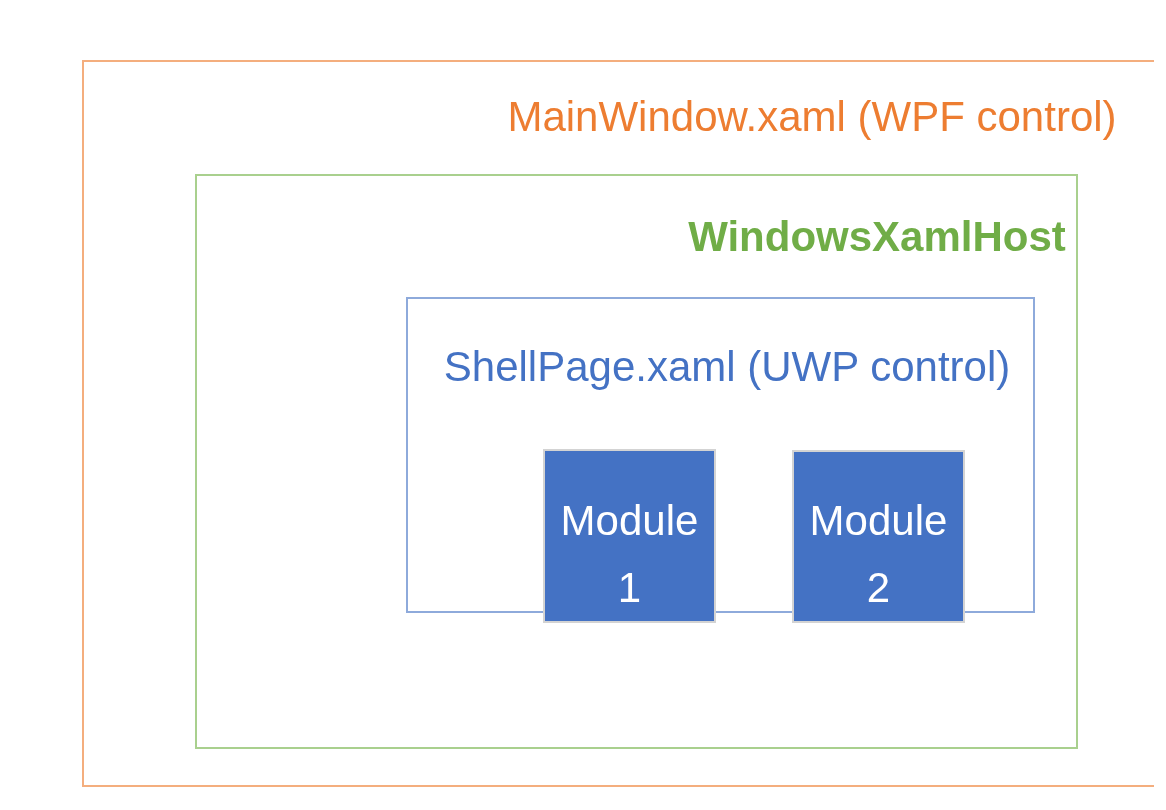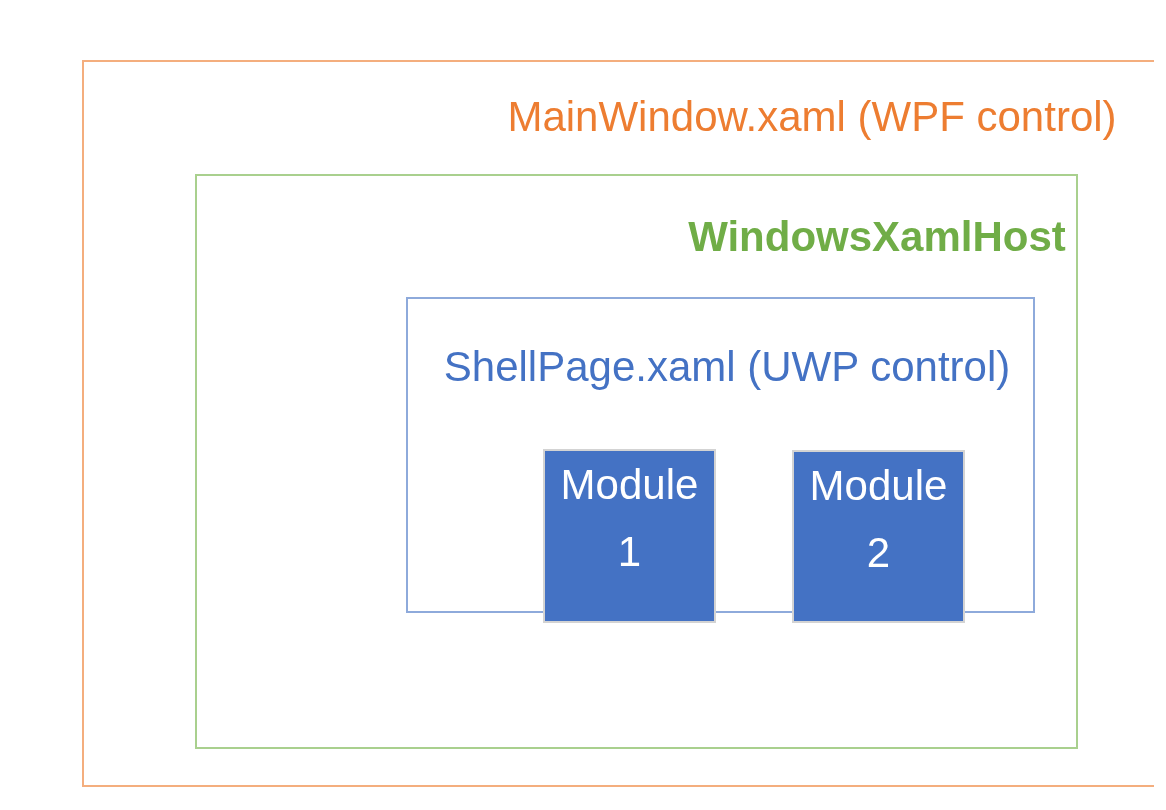--- a/index.html
+++ b/index.html
@@ -56,21 +56,21 @@
   }
   .module {
     position: absolute;
     width: 173px; height: 174px;
     background: #4472C4;
     border: 2px solid #D3D3D3;
     color: #ffffff;
     display: flex;
     flex-direction: column;
     align-items: center;
-    justify-content: flex-start;
+    justify-content: flex-end;
     text-align: center;
     font-size: 42px;
     line-height: 55px;
   }
   #module-1 { left: 129px; top: 144px; }
   #module-2 { left: 378px; top: 145px; height: 173px; }
 </style>
 </head>
 <body>
 

